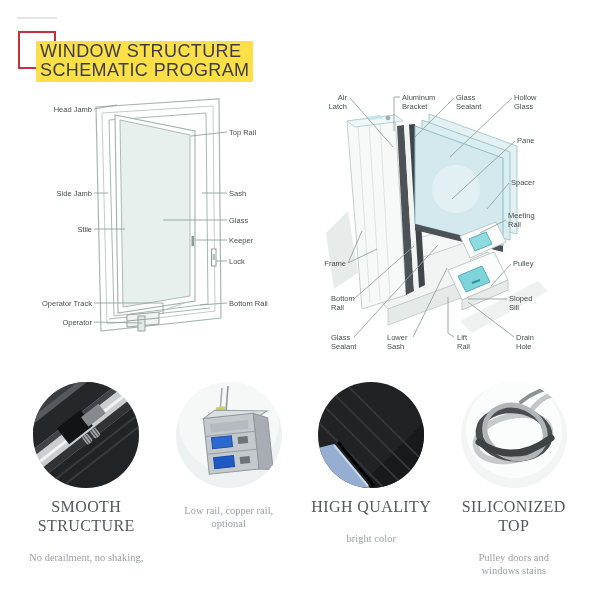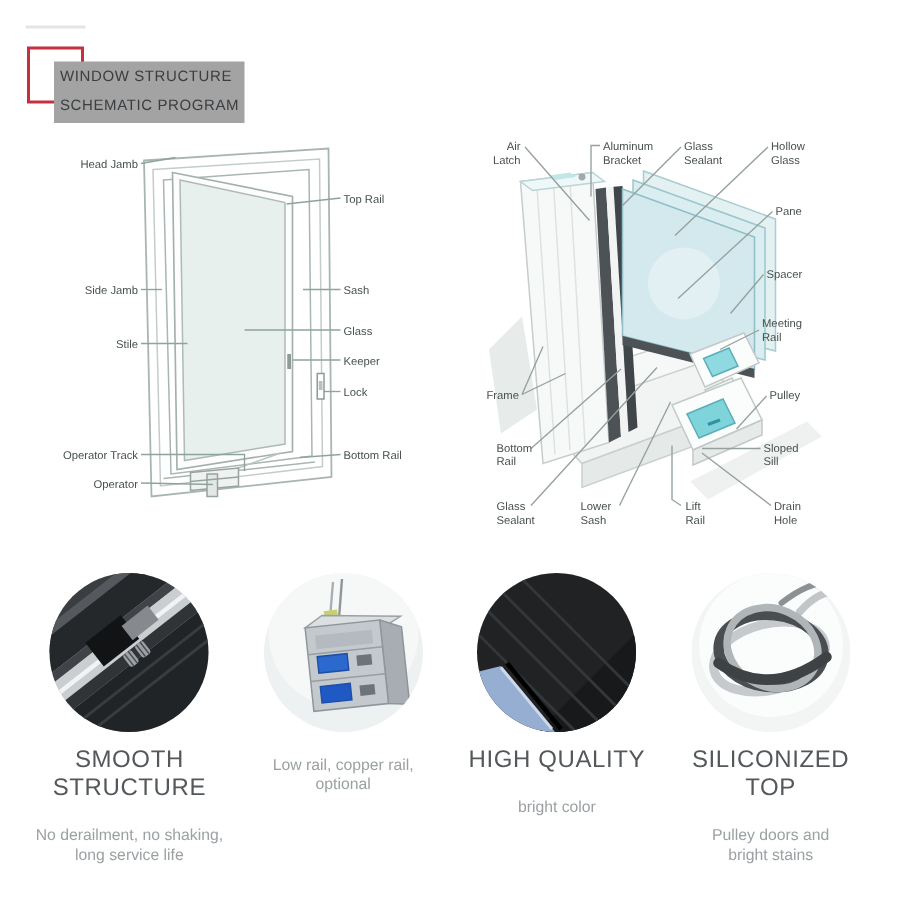--- a/index.html
+++ b/index.html
@@ -1,30 +1,30 @@
 <!DOCTYPE html>
 <html><head>
 <meta charset="utf-8">
 <style>
   html,body{margin:0;padding:0;}
   body{width:600px;height:600px;font-family:"Liberation Sans",sans-serif;background:#fff;}
   .canvas{position:relative;width:600px;height:600px;background:#fff;overflow:hidden;}
   svg{overflow:visible;display:block;}
   .accent-line{position:absolute;left:17px;top:17px;width:40px;height:2px;background:#e4e6e6;}
   .accent-square{position:absolute;left:18px;top:31px;width:34px;height:34px;border:2px solid #c62f3e;}
-  .header-title{position:absolute;left:36px;top:41px;margin:0;background:#a3a3a3;padding:1px 4px 2px;
-    font-size:10px;line-height:19px;letter-spacing:.4px;color:#3b3e40;font-weight:400;white-space:nowrap;}
+  .header-title{position:absolute;left:36px;top:41px;margin:0;background:#fde047;padding:1px 4px 2px;
+    font-size:18px;line-height:19px;letter-spacing:.4px;color:#3b3e40;font-weight:400;white-space:nowrap;}
   .header-title span{display:block;}
   #diagram-left{position:absolute;left:45px;top:88px;}
   #diagram-right{position:absolute;left:310px;top:85px;}
   .lbl{font-size:7.5px;fill:#46504c;}
   .ldr{stroke:#8da49c;stroke-width:.9;fill:none;}
   .ldr2{stroke:#95a19d;stroke-width:.9;fill:none;}
   .features{position:absolute;left:15px;top:378px;width:570px;display:grid;grid-template-columns:repeat(4,1fr);}
-  .feature{text-align:center;}
+  .feature{text-align:center;font-family:Liberation Serif, serif;}
   .feature .photo{width:106px;height:106px;margin:4px auto 0;}
   .feature h2{margin:9px 0 0;font-size:16px;line-height:19px;font-weight:400;color:#54585a;letter-spacing:.4px;}
   .feature h2 span,.feature p span{display:block;}
   .feature p{margin:16px 0 0;font-size:10.5px;line-height:13px;color:#9ba1a3;}
 </style>
 </head>
 <body>
 
 <div class="canvas">
 
@@ -201,21 +201,20 @@
             <path d="M50,52 V62 M53,52 V62 M60,52 V62 M63,52 V62" stroke="#4a4e51" stroke-width="1"></path>
           </g>
         </g>
       </svg>
       <h2>
         <span>SMOOTH</span>
         <span>STRUCTURE</span>
       </h2>
       <p>
         <span>No derailment, no shaking,</span>
-        <span>long service life</span>
       </p>
     </div>
 
     <div class="feature">
       <svg class="photo" viewBox="0 0 106 106">
         <defs>
             <clipPath id="c2">
               <circle cx="53" cy="53" r="53"></circle>
             </clipPath>
           </defs>
@@ -288,18 +287,18 @@
             <path d="M18,60 Q52,84 90,56" stroke="#3e4245" stroke-width="7"></path>
           </g>
         </g>
       </svg>
       <h2>
         <span>SILICONIZED</span>
         <span>TOP</span>
       </h2>
       <p>
         <span>Pulley doors and</span>
-        <span>bright stains</span>
+        <span>windows stains</span>
       </p>
     </div>
 
   </section>
 </div>
 
 </body></html>

